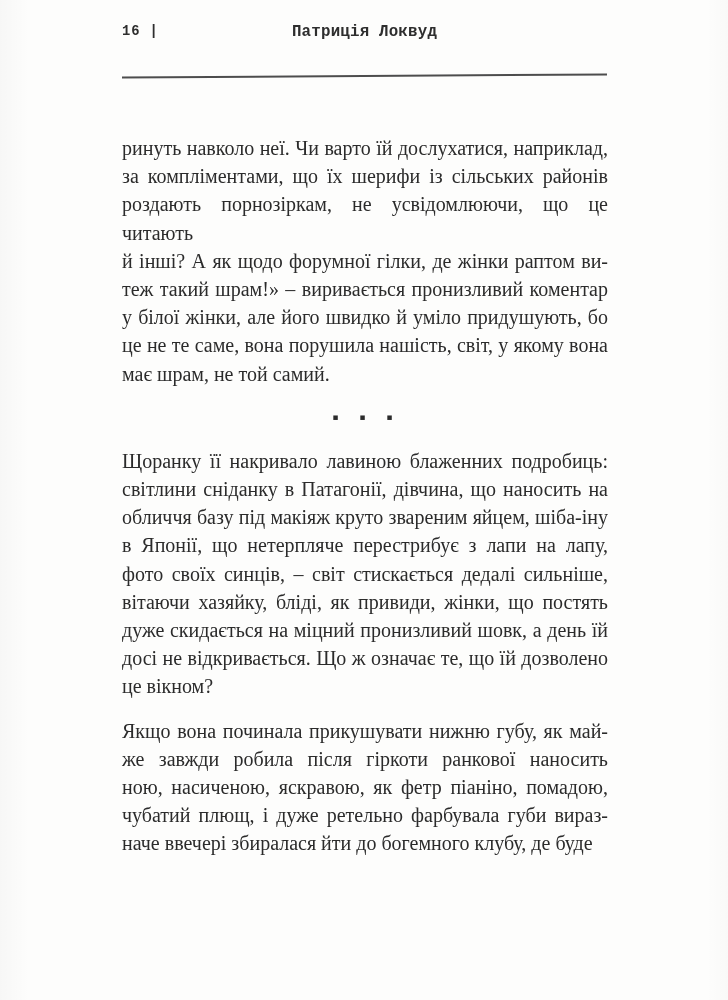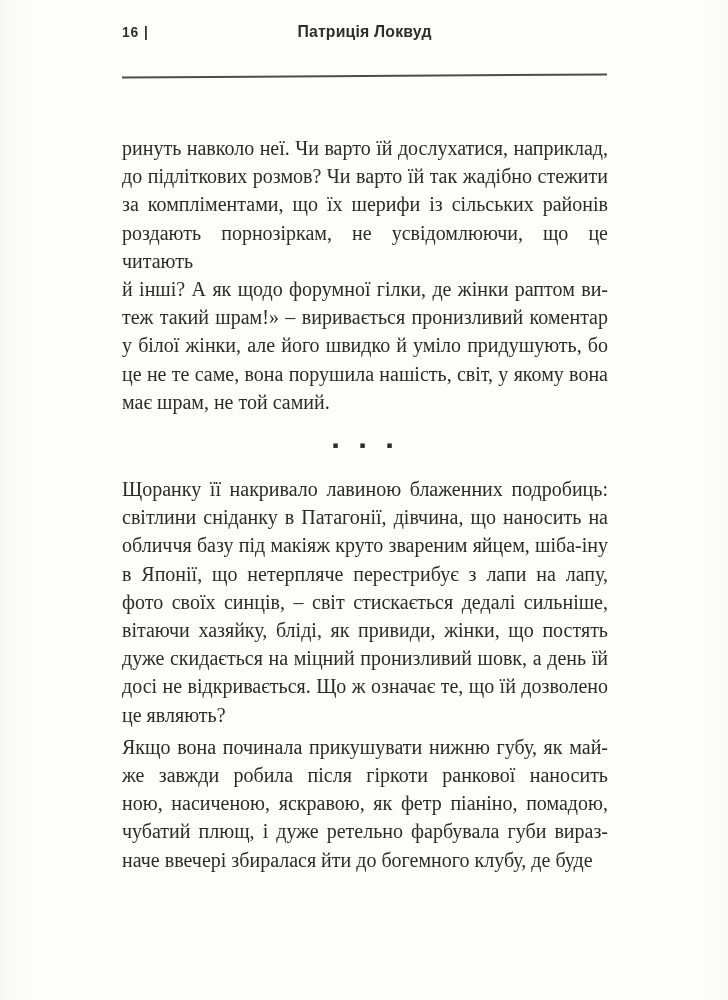--- a/index.html
+++ b/index.html
@@ -17,21 +17,21 @@
     font-family: "Liberation Serif", "DejaVu Serif", serif;
     color: #2b2b2b;
   }
   
   .header {
     position: absolute;
     top: 22px;
     left: 122px;
     width: 485px;
     height: 22px;
-    font-family: Liberation Sans, sans-serif;
+    font-family: Liberation Mono, monospace;
     font-weight: 700;
     color: #2e2e2e;
   }
   .page-number {
     position: absolute;
     left: 0;
     top: 1px;
     font-size: 15px;
     letter-spacing: 1px;
     transform: scaleX(0.92);
@@ -60,21 +60,21 @@
   
   .body-text {
     position: absolute;
     top: 134px;
     left: 122px;
     width: 486px;
     font-size: 20px;
     line-height: 28.2px;
   }
   .paragraph { margin: 0; }
-  .paragraph + .paragraph { margin-top: 4px; }
+  .paragraph + .paragraph { margin-top: 16px; }
   .line {
     text-align: justify;
     text-align-last: justify;
     white-space: normal;
   }
   .line.last {
     text-align-last: left;
   }
   .separator {
     text-align: center;
@@ -93,40 +93,39 @@
   <div class="header">
     <span class="page-number">16 |</span>
     <span class="running-title">Патриція Локвуд</span>
   </div>
 
   <div class="header-rule"></div>
 
   <div class="body-text">
       <div class="paragraph">
         <div class="line">ринуть навколо неї. Чи варто їй дослухатися, наприклад,</div>
-        <div class="line">до підліткових розмов? Чи варто їй так жадібно стежити</div>
         <div class="line">за компліментами, що їх шерифи із сільських районів</div>
         <div class="line">роздають порнозіркам, не усвідомлюючи, що це читають</div>
         <div class="line">й інші? А як щодо форумної гілки, де жінки раптом ви-</div>
         <div class="line">теж такий шрам!» – виривається пронизливий коментар</div>
         <div class="line">у білої жінки, але його швидко й уміло придушують, бо</div>
         <div class="line">це не те саме, вона порушила нашість, світ, у якому вона</div>
         <div class="line last">має шрам, не той самий.</div>
       </div>
       <div class="separator">▪ ▪ ▪</div>
       <div class="paragraph">
         <div class="line">Щоранку її накривало лавиною блаженних подробиць:</div>
         <div class="line">світлини сніданку в Патагонії, дівчина, що наносить на</div>
         <div class="line">обличчя базу під макіяж круто звареним яйцем, шіба-іну</div>
         <div class="line">в Японії, що нетерпляче перестрибує з лапи на лапу,</div>
         <div class="line">фото своїх синців, – світ стискається дедалі сильніше,</div>
         <div class="line">вітаючи хазяйку, бліді, як привиди, жінки, що постять</div>
         <div class="line">дуже скидається на міцний пронизливий шовк, а день їй</div>
         <div class="line">досі не відкривається. Що ж означає те, що їй дозволено</div>
-        <div class="line last">це являють?</div>
+        <div class="line last">це вікном?</div>
       </div>
       <div class="paragraph">
         <div class="line">Якщо вона починала прикушувати нижню губу, як май-</div>
         <div class="line">же завжди робила після гіркоти ранкової наносить</div>
         <div class="line">ною, насиченою, яскравою, як фетр піаніно, помадою,</div>
         <div class="line">чубатий плющ, і дуже ретельно фарбувала губи вираз-</div>
         <div class="line last">наче ввечері збиралася йти до богемного клубу, де буде</div>
       </div>
     </div>
 </div>

